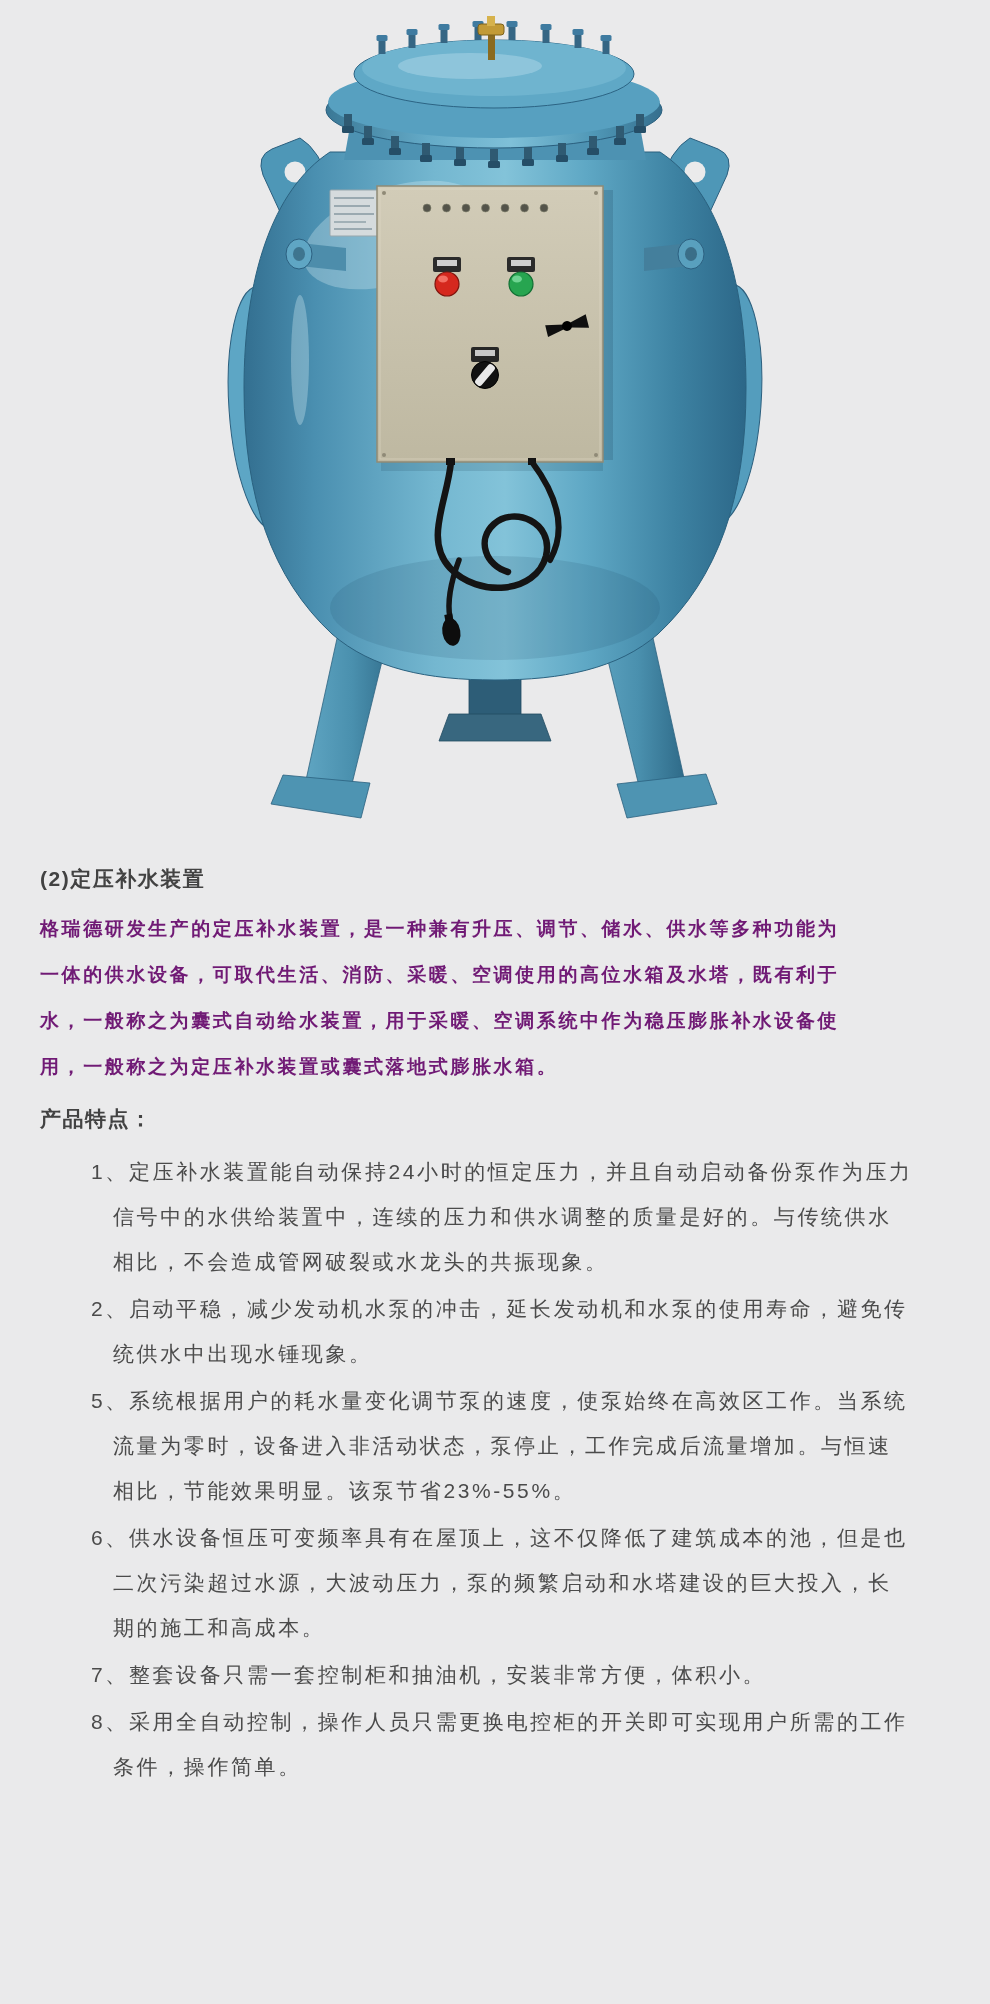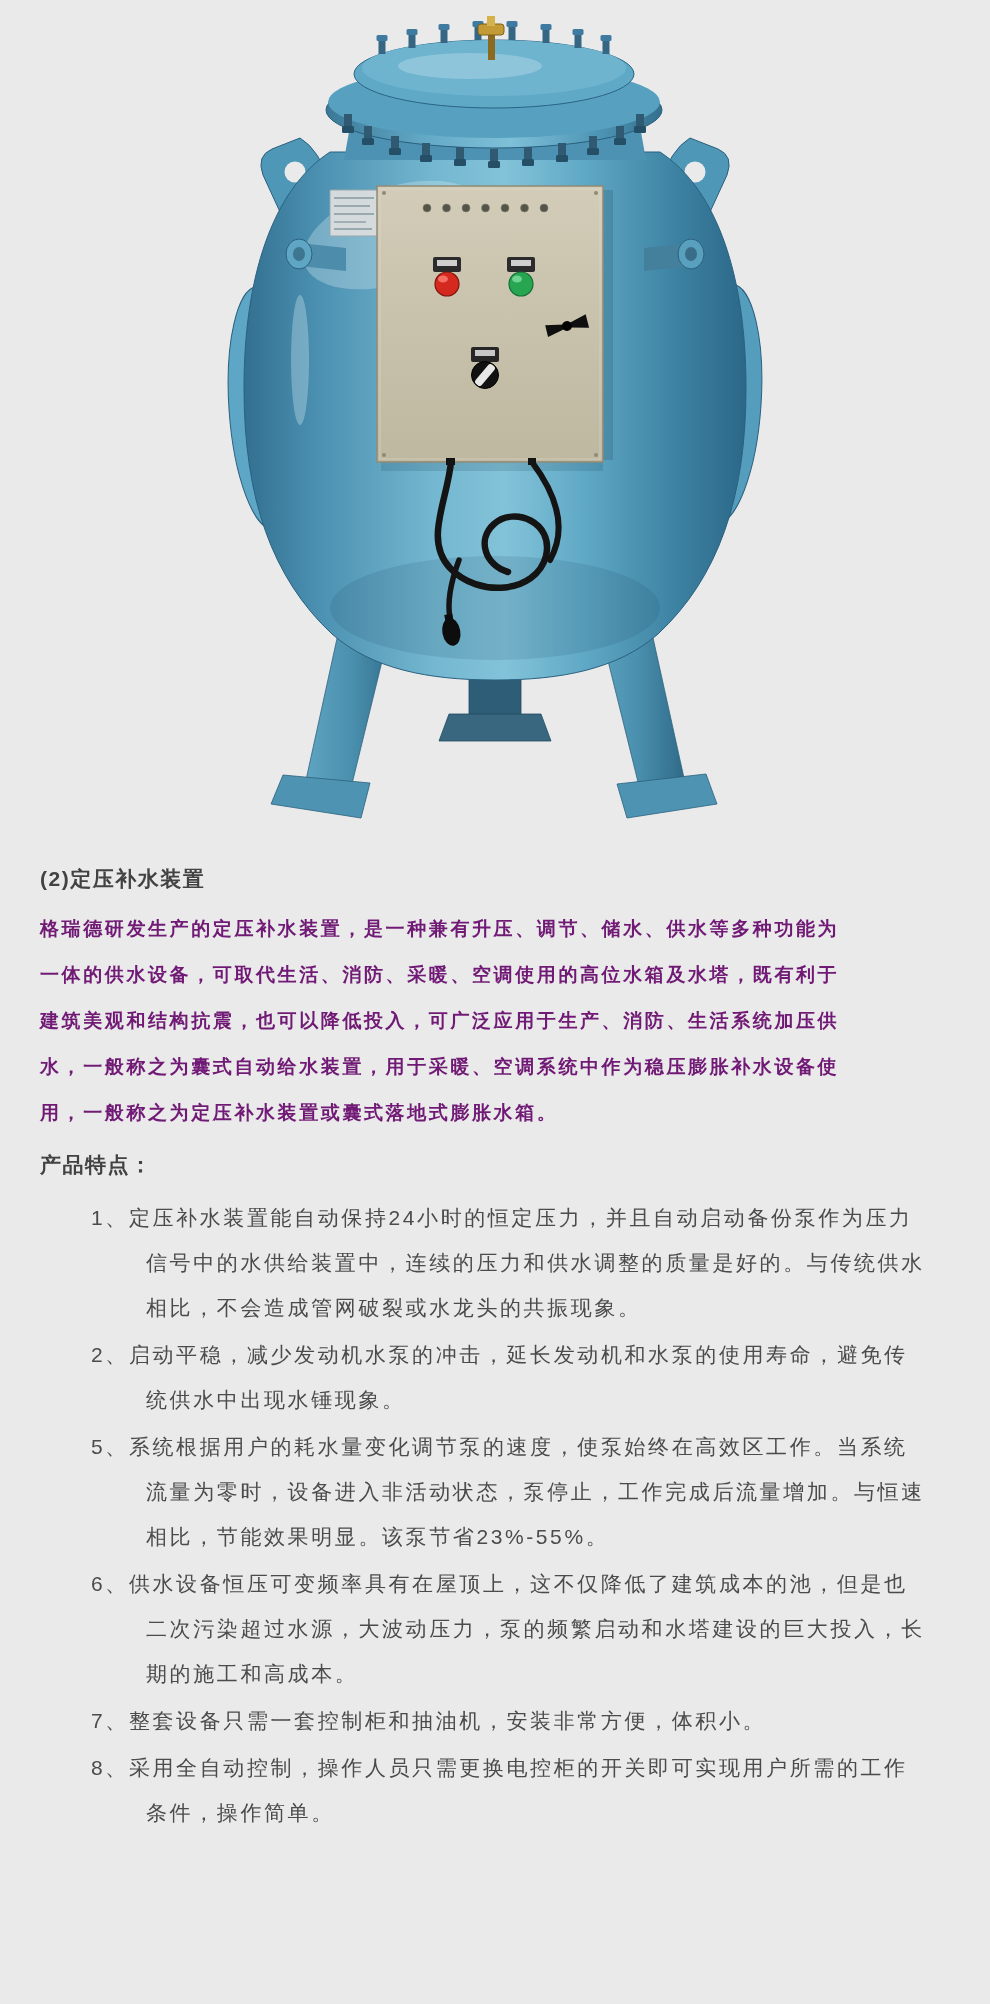--- a/index.html
+++ b/index.html
@@ -19,21 +19,21 @@
   .features-title { margin-top:16px;font-family:Liberation Mono, monospace; }
   .intro { margin-top:12px; }
   .intro-line {
     font-size:19px; line-height:46px; letter-spacing:2.6px;
     white-space:nowrap; color:#701a75;font-weight:bold;
   }
   .features { margin-top:13px; }
   .feature-item { margin-bottom:2px; }
   .feature-line {
     font-size:21px; line-height:45px; letter-spacing:2.6px;
-    white-space:nowrap; color:#4b4b4b; margin-left:106px;
+    white-space:nowrap; color:#4b4b4b; margin-left:73px;
   }
   .feature-line.first { margin-left:51px; }
 </style>
 </head>
 <body>
 
 <div class="page">
 
   <svg class="figure" viewBox="0 0 990 848" xmlns="http://www.w3.org/2000/svg">
     <defs>
@@ -238,21 +238,20 @@
     </g>
   </svg>
 
   <div class="content">
 
     <div class="section-heading">(2)定压补水装置</div>
 
     <div class="intro">
       <div class="intro-line">格瑞德研发生产的定压补水装置，是一种兼有升压、调节、储水、供水等多种功能为</div>
       <div class="intro-line">一体的供水设备，可取代生活、消防、采暖、空调使用的高位水箱及水塔，既有利于</div>
-      <div class="intro-line">建筑美观和结构抗震，也可以降低投入，可广泛应用于生产、消防、生活系统加压供</div>
       <div class="intro-line">水，一般称之为囊式自动给水装置，用于采暖、空调系统中作为稳压膨胀补水设备使</div>
       <div class="intro-line">用，一般称之为定压补水装置或囊式落地式膨胀水箱。</div>
     </div>
 
     <div class="section-heading features-title">产品特点：</div>
 
     <div class="features">
       <div class="feature-item">
         <div class="feature-line first">1、定压补水装置能自动保持24小时的恒定压力，并且自动启动备份泵作为压力</div>
         <div class="feature-line">信号中的水供给装置中，连续的压力和供水调整的质量是好的。与传统供水</div>

